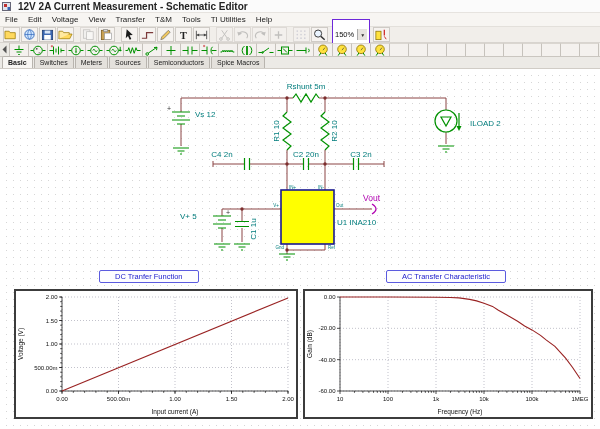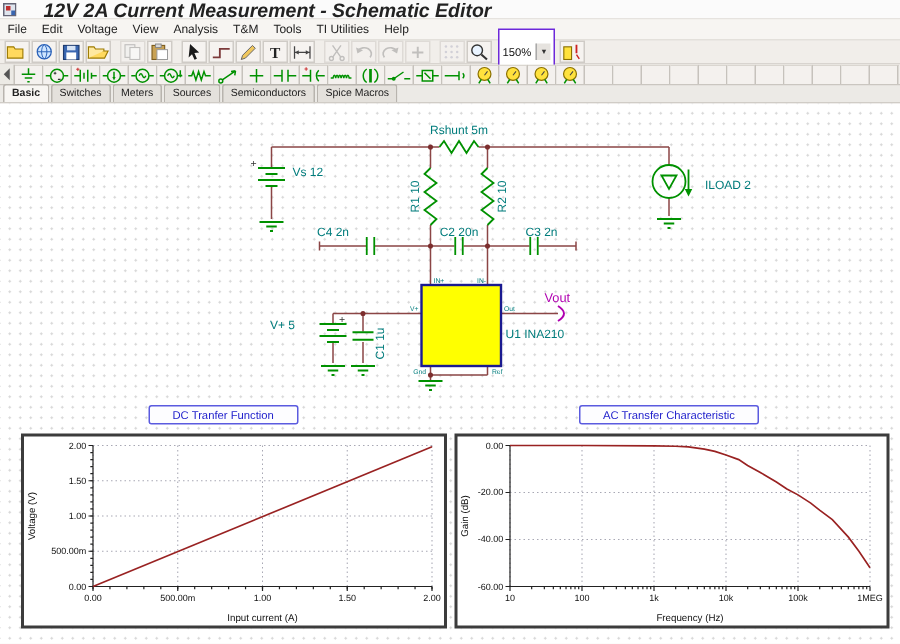--- a/index.html
+++ b/index.html
@@ -1,20 +1,20 @@
 <!DOCTYPE html>
 <html><head>
 <meta charset="utf-8">
 <style>
   html,body{margin:0;padding:0;background:#fff;}
   body{width:600px;height:429px;overflow:hidden;font-family:"Liberation Sans",sans-serif;-webkit-font-smoothing:antialiased;}
   .window{width:600px;height:429px;position:relative;background:#f0ede9;}
   
   .titlebar{height:13px;display:flex;align-items:center;background:#fbfbfb;border-bottom:1px solid #e6e3df;padding-left:2px;box-sizing:border-box;}
-  .titlebar .apptitle{font-size:13px;color:#222;margin-left:18px;font-weight:bold;font-style:italic;}
+  .titlebar .apptitle{font-size:10px;color:#222;margin-left:7px;font-weight:bold;}
   
   .menubar{height:13px;display:flex;align-items:center;background:#f7f5f2;font-size:8px;color:#222;box-sizing:border-box;}
   .menu-item{padding:0 5px;}
   
   .toolbar1{height:17px;display:flex;align-items:center;background:#f1eeea;border-top:1px solid #e3e0db;border-bottom:1px solid #d8d4cf;padding-left:3px;box-sizing:border-box;}
   .tbtn{width:17px;height:15px;display:flex;align-items:center;justify-content:center;border:1px solid #cfcbc6;background:#f6f3f0;margin-right:1px;box-sizing:border-box;}
   .tbtn.disabled{opacity:.55;}
   .tsep{width:5px;height:15px;}
   .zoomsel{display:flex;align-items:center;background:#fff;border:1px solid #6d28d9;height:13px;font-size:7.5px;color:#111;padding:15px 2px;margin:0 3px;box-sizing:border-box;}
   .zoomsel .arrowbox{width:9px;height:11px;background:#e6e3df;border-left:1px solid #aaa;display:flex;align-items:center;justify-content:center;font-size:5px;color:#333;margin-left:3px;}
@@ -56,21 +56,21 @@
         <rect x="5.5" y="5" width="2.5" height="3" fill="#3a66b0"></rect>
       </svg>
     <span class="apptitle">12V  2A Current Measurement - Schematic Editor</span>
   </div>
 
   <div class="menubar">
       <span class="menu-item">File</span>
       <span class="menu-item">Edit</span>
       <span class="menu-item">Voltage</span>
       <span class="menu-item">View</span>
-      <span class="menu-item">Analysis</span>
+      <span class="menu-item">Transfer</span>
       <span class="menu-item">T&amp;M</span>
       <span class="menu-item">Tools</span>
       <span class="menu-item">TI Utilities</span>
       <span class="menu-item">Help</span>
     </div>
 
   <div class="toolbar1">
       <div class="tbtn">
         <svg viewBox="0 0 16 13" width="16" height="13">
           <path d="M1 11V3h4.5l1 1.5H12V11z" fill="#ffd95e" stroke="#9c7a00" stroke-width=".8"></path>

